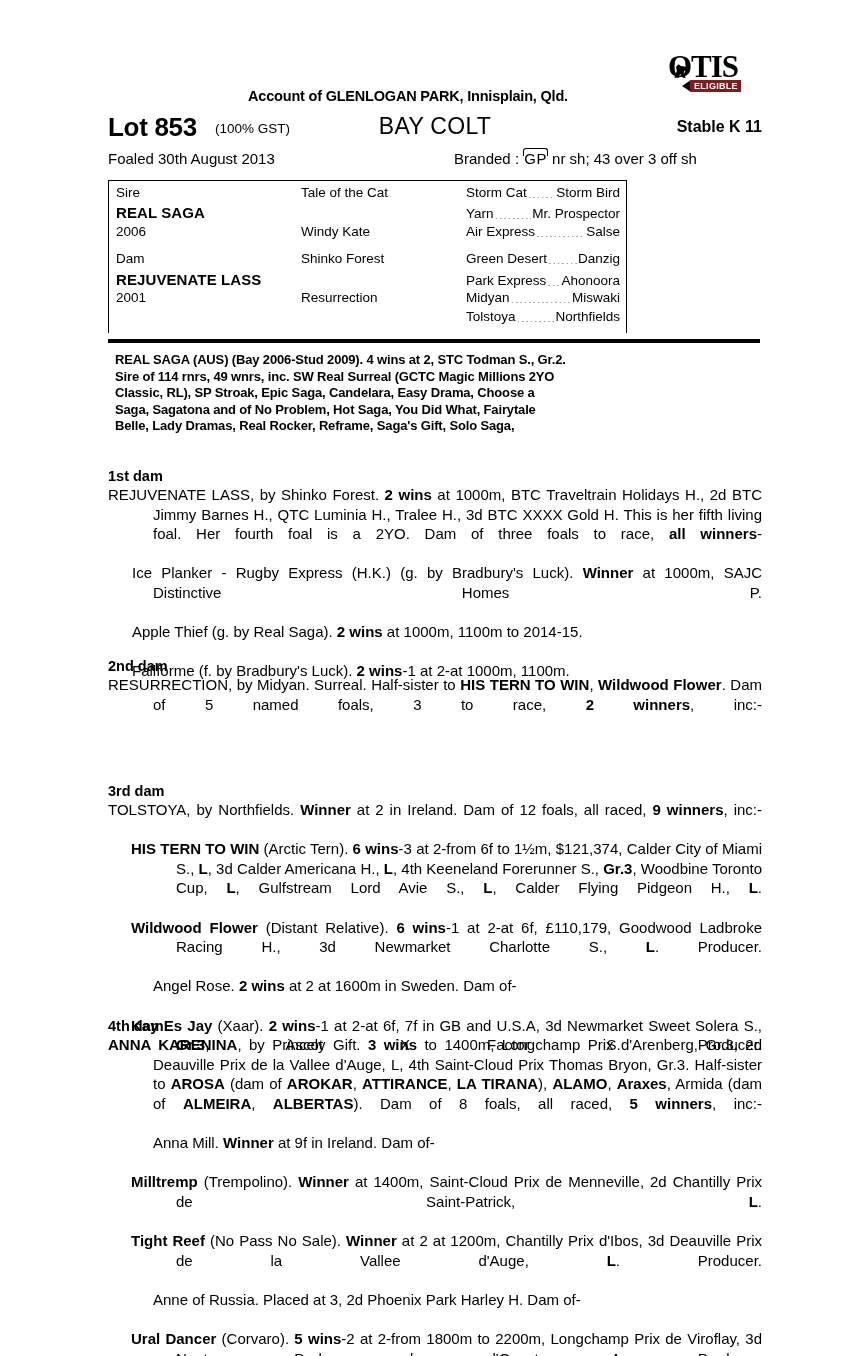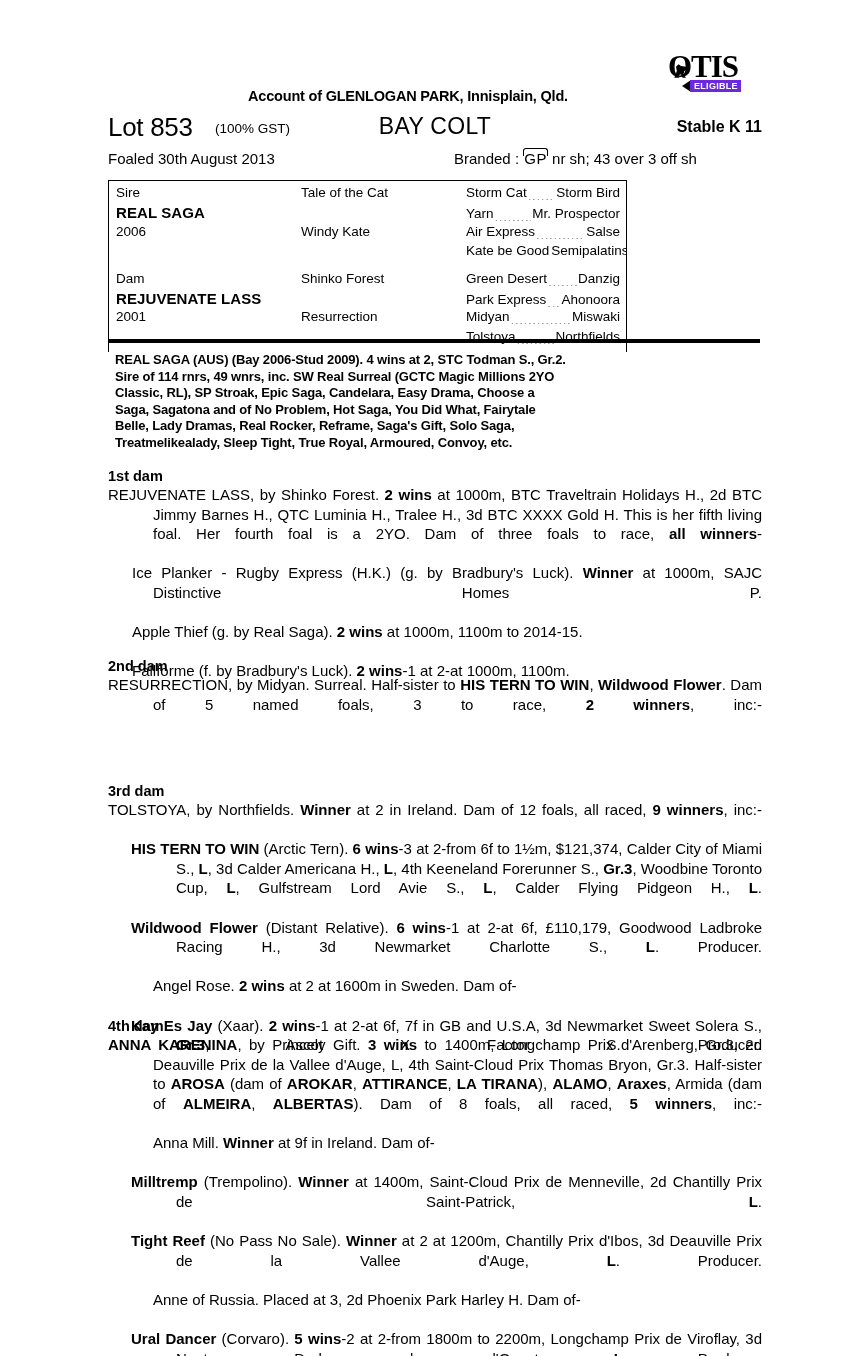--- a/index.html
+++ b/index.html
@@ -44,21 +44,21 @@
     position: absolute;
     left: 3px;
     top: 9px;
     width: 20px;
     height: 20px;
   }
   .logo-eligible {
     position: absolute;
     left: 22px;
     top: 28px;
-    background: #6d28d9;
+    background: #7f1d1d;
     color: #fff;
     font-size: 9px;
     font-weight: bold;
     letter-spacing: 0.3px;
     padding: 1px 3px 1px 4px;
     line-height: 10px;
   }
   .logo-arrow {
     position: absolute;
     left: 14px;
@@ -84,21 +84,21 @@
     position: absolute;
     top: 112px;
     left: 0;
     width: 654px;
     height: 34px;
   }
   .lotno {
     position: absolute;
     left: 0; top: 0;
     font-size: 26px;
-    font-weight: normal;
+    font-weight: bold;
     letter-spacing: -0.3px;
   }
   .gst {
     position: absolute;
     left: 107px;
     top: 9px;
     font-size: 13.5px;
   }
   .colour-sex {
     position: absolute;
@@ -191,21 +191,21 @@
   }
   .ped-c2 {
     width: 165px;
     font-size: 13.5px;
     white-space: nowrap;
   }
   .ped-c3 {
     flex: 1;
     font-size: 13.5px;
     display: flex;
-    align-items: flex-end;
+    align-items: center;
     padding-right: 6px;
     white-space: nowrap;
     overflow: hidden;
   }
   .ped-c3 .leader {
     flex: 1 1 auto;
     overflow: hidden;
     height: 11px;
     margin: 0 1px;
     position: relative;
@@ -317,29 +317,20 @@
     </div>
     <div class="ped-row">
       <div class="ped-c1">2006</div>
       <div class="ped-c2">Windy Kate</div>
       <div class="ped-c3">
         <span class="lname">Air Express</span>
         <span class="leader"></span>
         <span class="rname">Salse</span>
       </div>
     </div>
-    <div class="ped-row">
-      <div class="ped-c1"></div>
-      <div class="ped-c2"></div>
-      <div class="ped-c3">
-        <span class="lname">Kate be Good</span>
-        <span class="leader"></span>
-        <span class="rname">Semipalatinsk</span>
-      </div>
-    </div>
     <div class="ped-row ped-gap"></div>
     <div class="ped-row">
       <div class="ped-c1">Dam</div>
       <div class="ped-c2">Shinko Forest</div>
       <div class="ped-c3">
         <span class="lname">Green Desert</span>
         <span class="leader"></span>
         <span class="rname">Danzig</span>
       </div>
     </div>
@@ -372,21 +363,20 @@
     </div>
   </div>
   <div class="ped-bottom"></div>
 
   <div class="sireblock" id="sire-block">
       <span>REAL SAGA (AUS) (Bay 2006-Stud 2009). 4 wins at 2, STC Todman S., Gr.2.</span>
       <span>Sire of 114 rnrs, 49 wnrs, inc. SW Real Surreal (GCTC Magic Millions 2YO</span>
       <span>Classic, RL), SP Stroak, Epic Saga, Candelara, Easy Drama, Choose a</span>
       <span>Saga, Sagatona and of No Problem, Hot Saga, You Did What, Fairytale</span>
       <span>Belle, Lady Dramas, Real Rocker, Reframe, Saga's Gift, Solo Saga,</span>
-      <span class="lastline">Treatmelikealady, Sleep Tight, True Royal, Armoured, Convoy, etc.</span>
     </div>
 
   <div id="dam-sections">
       <div class="damsec" style="top: 468px;">
         <div class="damhead">1st dam</div>
         <div class="entry i-h1"><span>REJUVENATE LASS, by Shinko Forest. </span><b>2 wins</b><span> at 1000m, BTC Traveltrain Holidays H., 2d BTC Jimmy Barnes H., QTC Luminia H., Tralee H., 3d BTC XXXX Gold H. This is her fifth living foal. Her fourth foal is a 2YO. Dam of three foals to race, </span><b>all winners</b><span>-</span></div>
         <div class="entry i-h2"><span>Ice Planker - Rugby Express (H.K.) (g. by Bradbury's Luck). </span><b>Winner</b><span> at 1000m, SAJC Distinctive Homes P.</span></div>
         <div class="entry i-h2 nj"><span>Apple Thief (g. by Real Saga). </span><b>2 wins</b><span> at 1000m, 1100m to 2014-15.</span></div>
         <div class="entry i-h2 nj"><span>Fallforme (f. by Bradbury's Luck). </span><b>2 wins</b><span>-1 at 2-at 1000m, 1100m.</span></div>
       </div>

